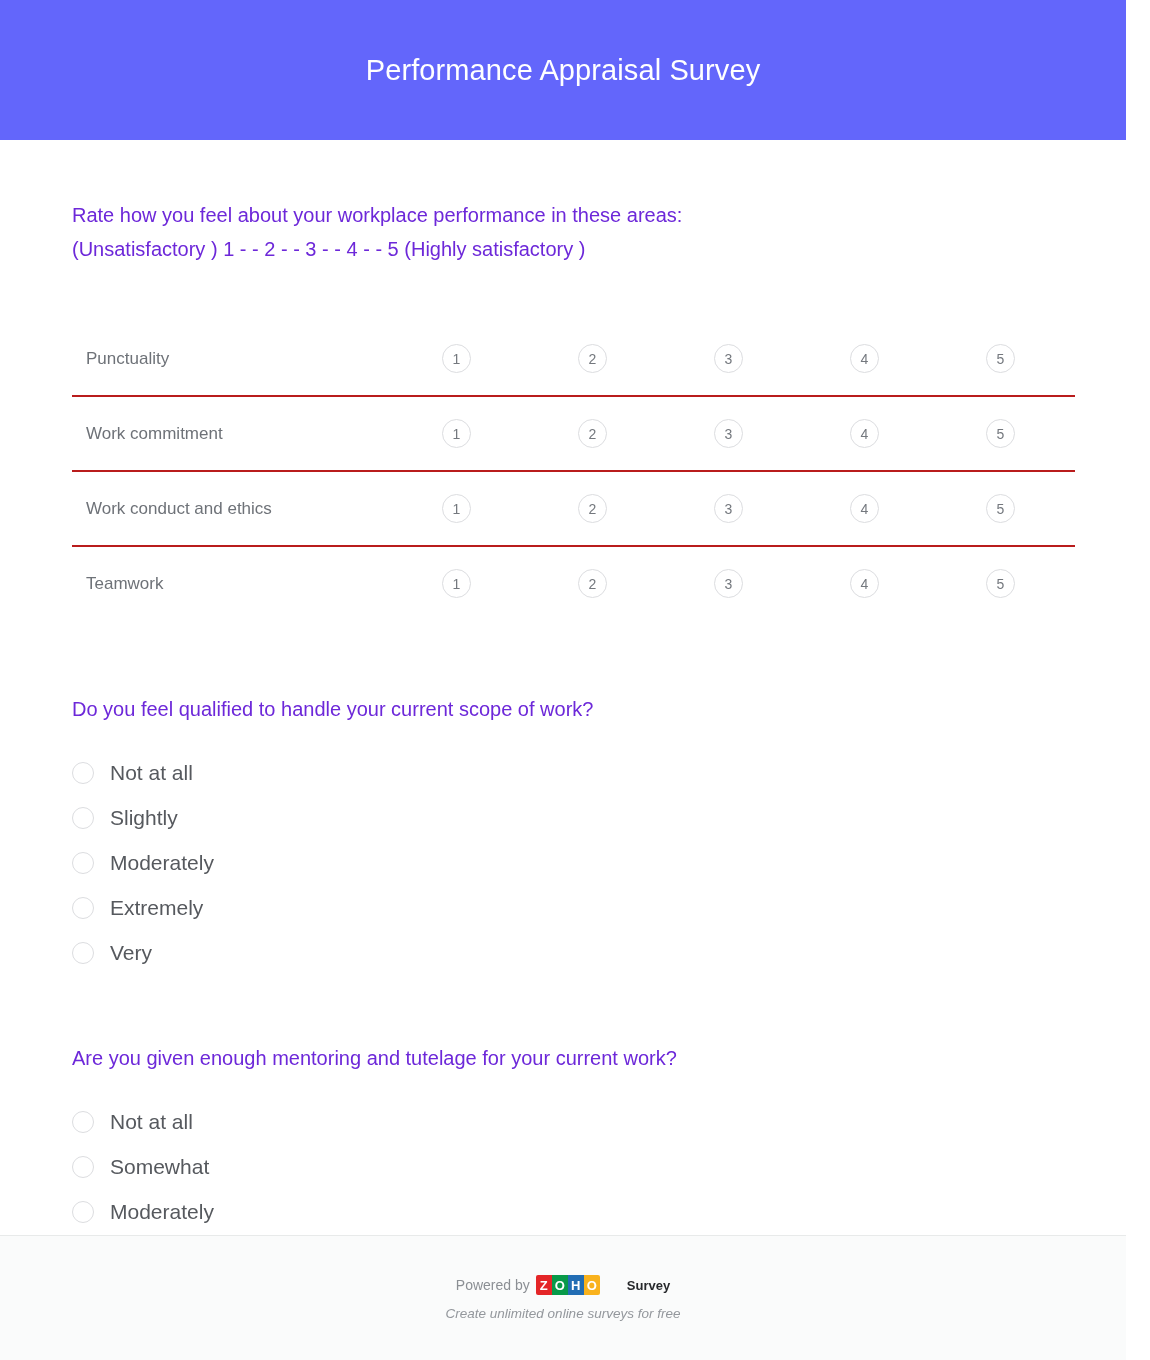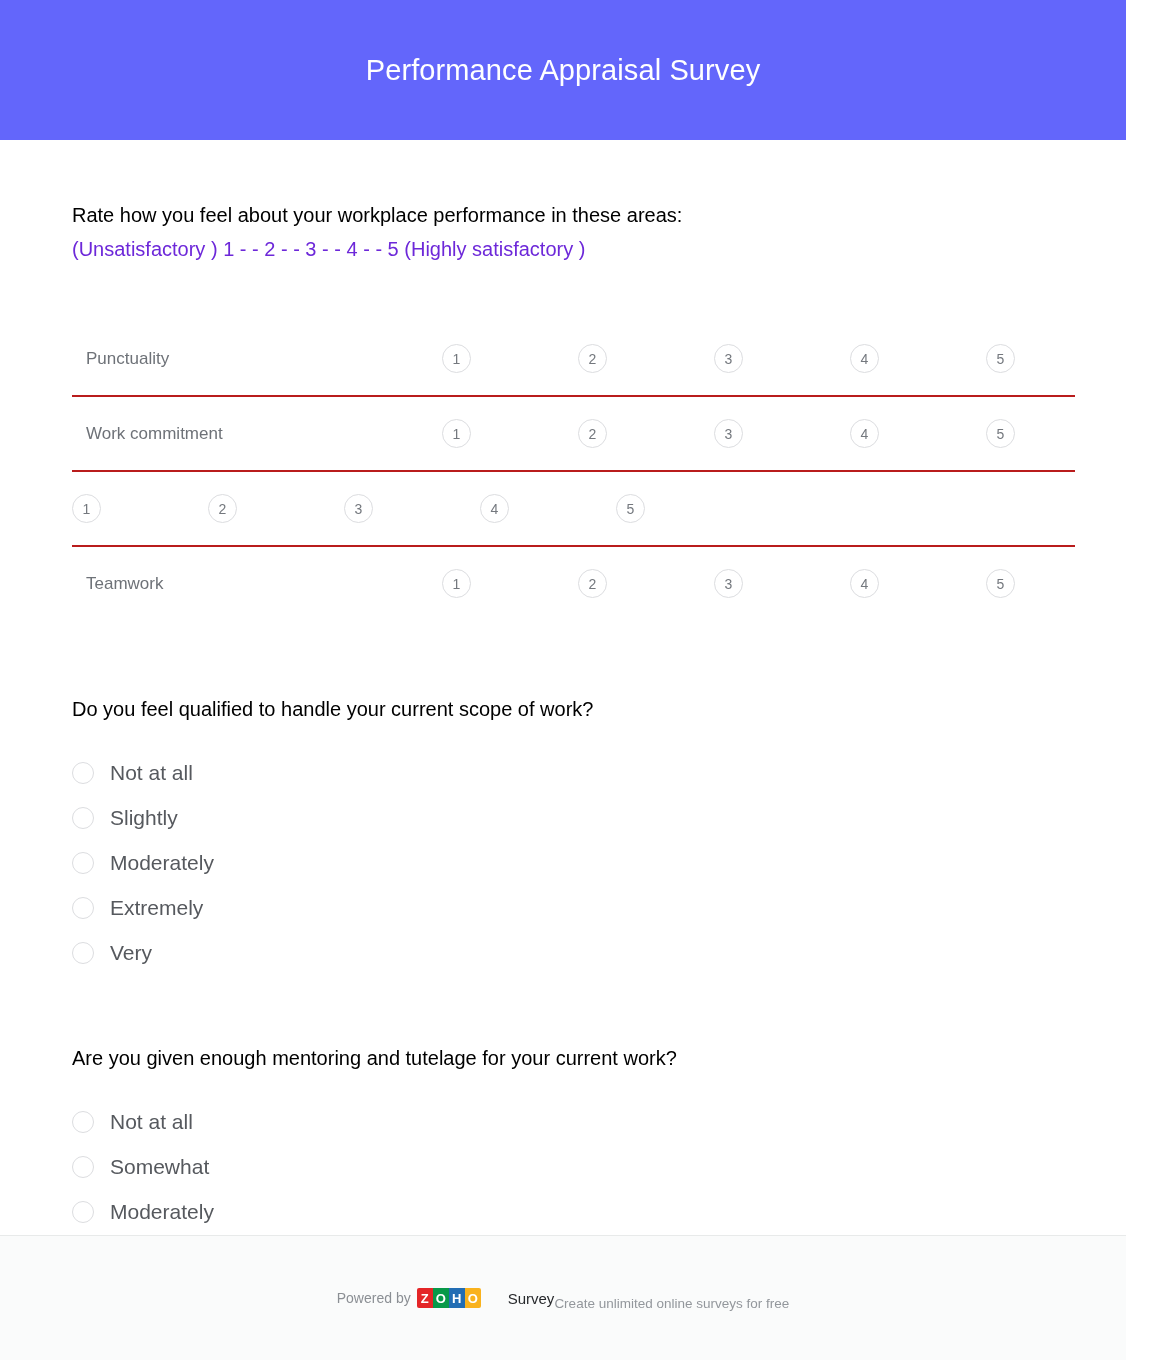--- a/index.html
+++ b/index.html
@@ -50,21 +50,21 @@
 
   
   .question-block {
     padding-top: 58px;
   }
   .question-block.q2 { padding-top: 72px; }
   .question-block.q3 { padding-top: 66px; }
 
   .question-text {
     font-size: 20px;
-    color: #000000;
+    color: #6d28d9;
     line-height: 1.7;
     font-weight: 400;
   }
   .question-sub {
     font-size: 20px;
     color: #6d28d9;
     line-height: 1.7;
     font-weight: 400;
   }
 
@@ -142,21 +142,21 @@
     color: #56595e;
   }
 
   
   .survey-footer {
     flex: 0 0 auto;
     height: 124px;
     background: #fafbfb;
     border-top: 1px solid #e8eaea;
     display: flex;
-    flex-direction: row;
+    flex-direction: column;
     align-items: center;
     justify-content: center;
   }
   .powered-row {
     display: flex;
     align-items: center;
     justify-content: center;
     gap: 6px;
   }
   .powered-by {
@@ -175,29 +175,30 @@
     height: 20px;
     display: flex;
     align-items: center;
     justify-content: center;
     color: #ffffff;
     font-size: 13px;
     font-weight: bold;
     font-family: "Liberation Sans", sans-serif;
   }
   .zoho-word {
-    font-size: 15px;
-    font-weight: normal;
+    font-size: 13px;
+    font-weight: bold;
     color: #27292c;
     margin-left: 21px;
   }
   .footer-tagline {
     margin-top: 11px;
     font-size: 13.5px;
     color: #93979c;
+    font-style: italic;
   }
 </style>
 </head>
 <body>
 
 <div class="page">
 
   <div class="survey-header" style="background: rgb(99, 102, 251);">
     <div class="survey-title" style="color: rgb(255, 255, 255);">Performance Appraisal Survey</div>
   </div>
@@ -246,20 +247,21 @@
             <div class="matrix-cell">
               <div class="rate-circle">4</div>
             </div>
             <div class="matrix-cell">
               <div class="rate-circle">5</div>
             </div>
           </div>
         </div>
 
         <div class="matrix-row">
+          <div class="matrix-label">Work conduct and ethics</div>
           <div class="matrix-options">
             <div class="matrix-cell">
               <div class="rate-circle">1</div>
             </div>
             <div class="matrix-cell">
               <div class="rate-circle">2</div>
             </div>
             <div class="matrix-cell">
               <div class="rate-circle">3</div>
             </div>

